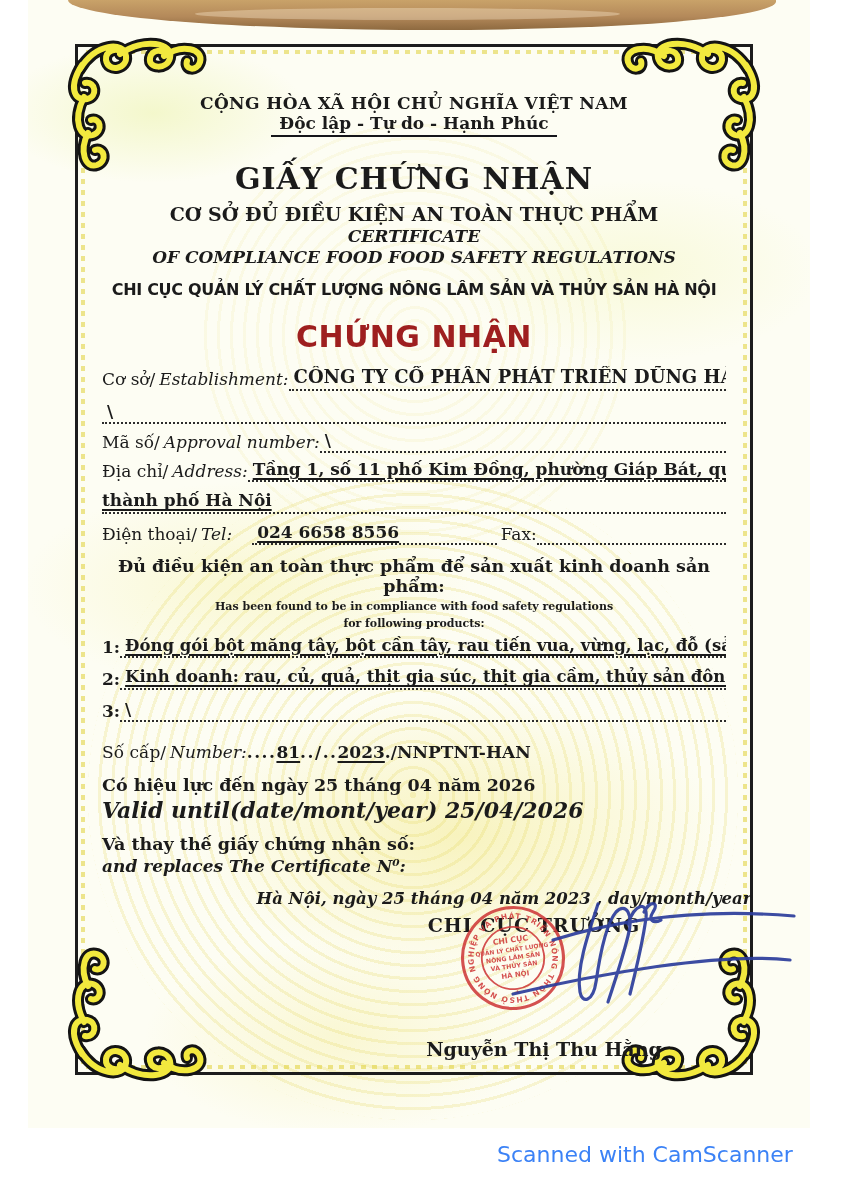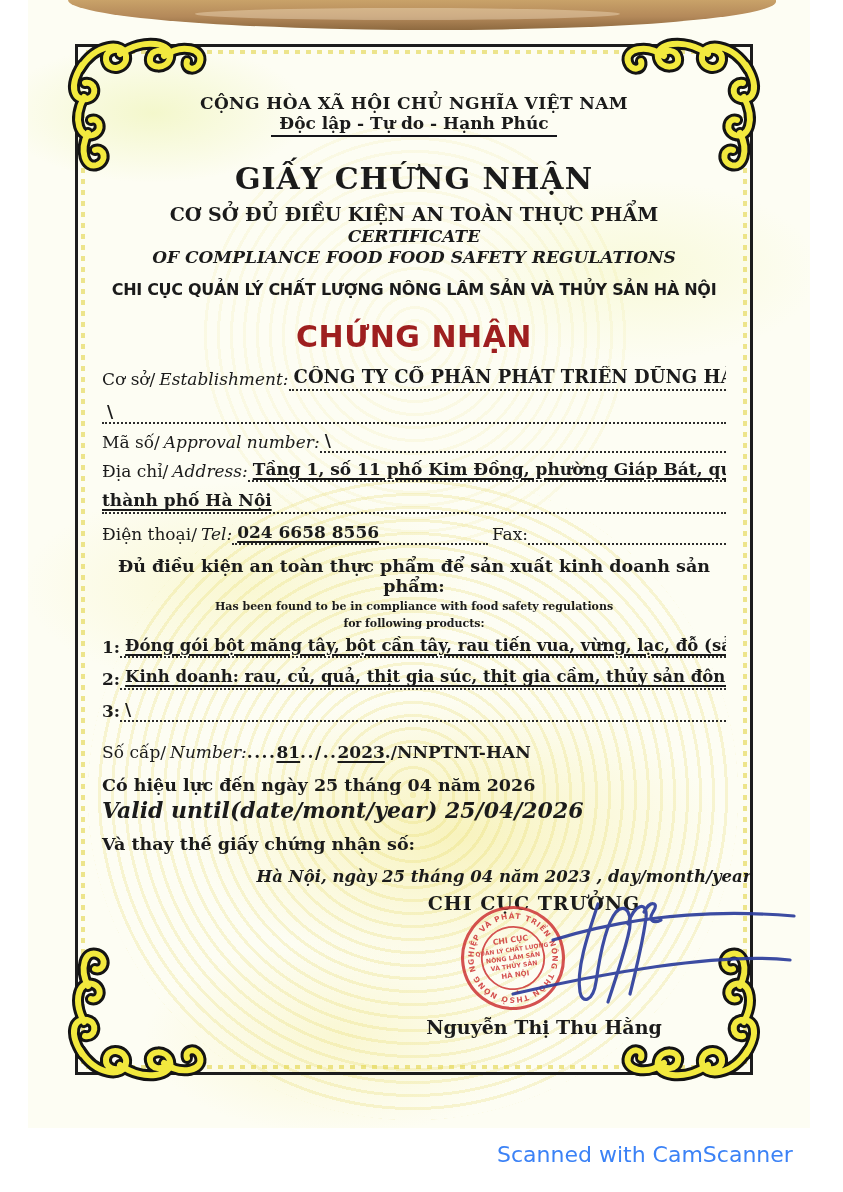--- a/index.html
+++ b/index.html
@@ -223,21 +223,21 @@
 
       <div class="row" style="margin-top:8px;">
         <span class="dots" style="padding-left:0;">
             <span class="fill u">thành phố Hà Nội</span>
           </span>
       </div>
 
       <div class="row" style="margin-top:8px;">
         <span class="lv">Điện thoại/</span>
         <span class="le">Tel:</span>
-        <span class="dots" style="flex:1.3;">
+        <span class="dots" style="flex:1.3;margin-left:20px;">
             <span class="fill u">024 6658 8556</span>
           </span>
         <span class="lv" style="margin-left:4px;">Fax:</span>
         <span class="dots" style="flex:1;"></span>
       </div>
 
       <div class="c statement-vi">Đủ điều kiện an toàn thực phẩm để sản xuất kinh doanh sản phẩm:</div>
       <div class="c statement-en">Has been found to be in compliance with food safety regulations</div>
       <div class="c statement-en">for following products:</div>
 
@@ -266,20 +266,21 @@
         <span class="dotseg">....</span>
         <span class="numval">81</span>
         <span class="dotseg">../..</span>
         <span class="numval">2023</span>
         <span class="plain">./NNPTNT-HAN</span>
       </div>
 
       <div class="valid-vi">Có hiệu lực đến ngày 25 tháng 04 năm 2026</div>
       <div class="valid-en">Valid until(date/mont/year) 25/04/2026</div>
       <div class="repl-vi">Và thay thế giấy chứng nhận số:</div>
+      <div class="repl-en">and replaces The Certificate N⁰:</div>
 
       <div class="place-date">Hà Nội, ngày 25 tháng 04 năm 2023 , day/month/year</div>
       <div class="signer-title">CHI CỤC TRƯỞNG</div>
       <div class="signer-name">Nguyễn Thị Thu Hằng</div>
     </div>
   </div>
 
   <svg class="stamp" viewBox="0 0 120 120">
     <defs>
       <path id="ringPath" d="M 60,103 A 43,43 0 1 1 60.05,103"></path>

